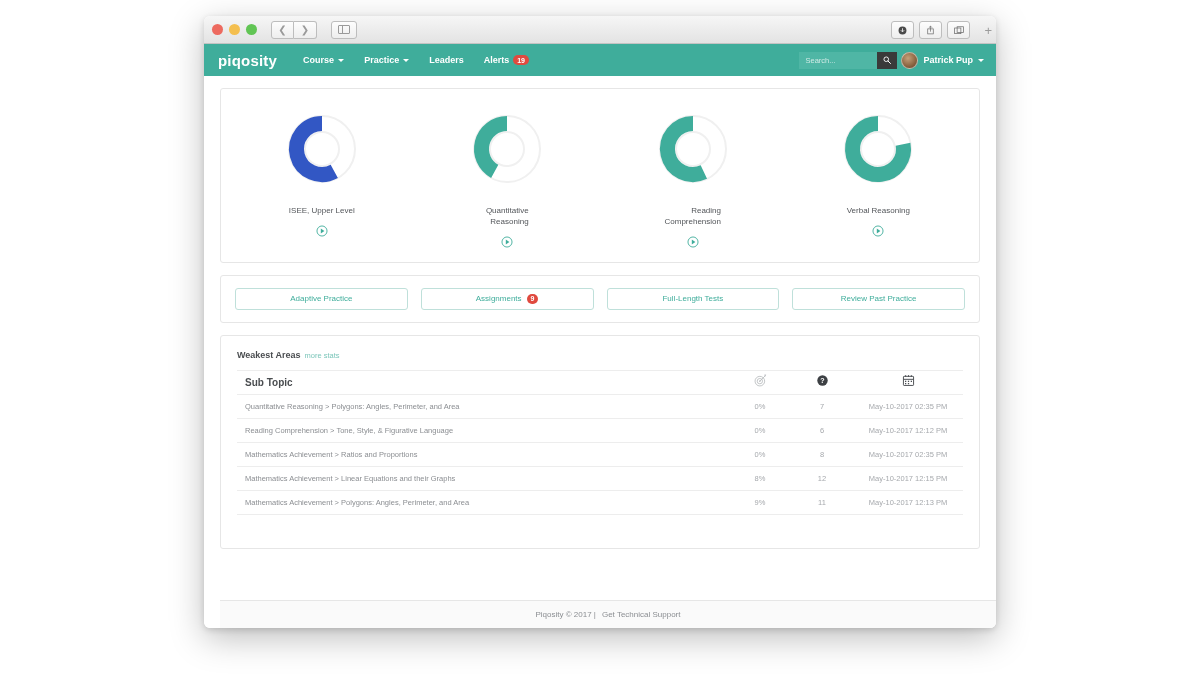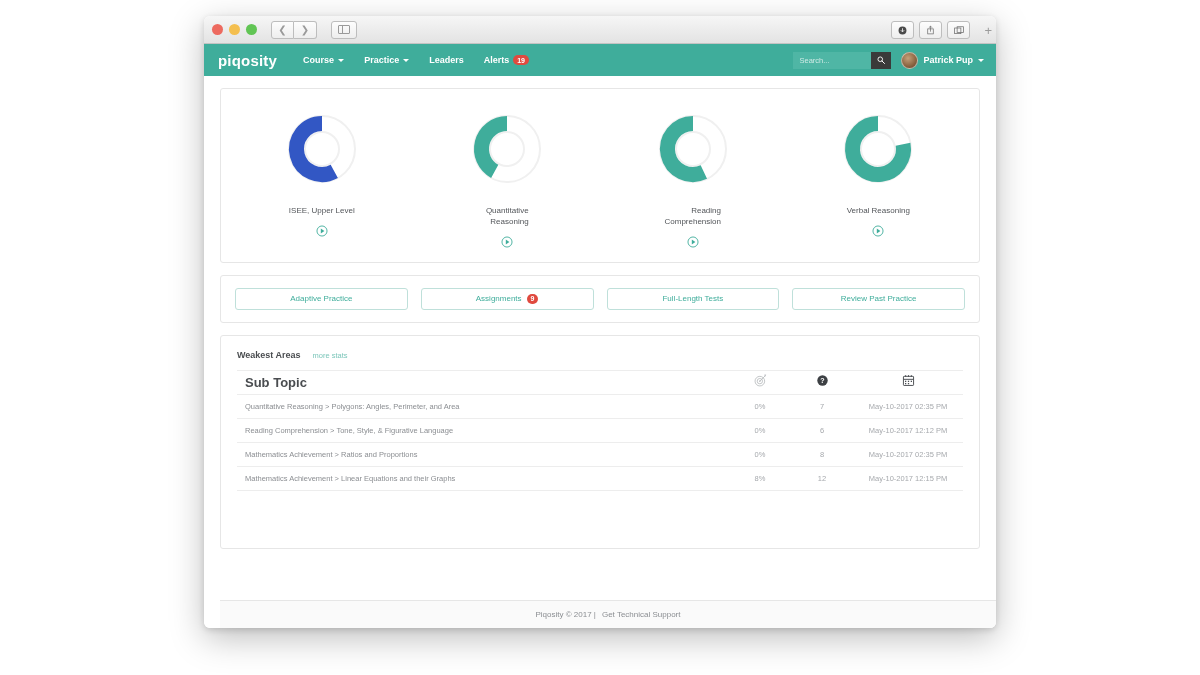--- a/index.html
+++ b/index.html
@@ -93,21 +93,21 @@
     display: inline-block;
   }
   .badge-red {
     background: #e04a3f; color: #fff;
     font-size: 7px; font-weight: bold;
     border-radius: 8px; padding: 1.5px 4px;
     line-height: 1;
   }
   .nav-right {
     position: absolute; right: 12px; top: 0; height: 32px;
-    display: flex; align-items: center; gap: 10px;
+    display: flex; align-items: center; gap: 4px;
   }
   .search-wrap { display: flex; height: 17px; }
   .search-input {
     width: 78px; height: 17px;
     background: #4fb6a5; border: none;
     color: #ffffff; font-size: 7.5px;
     padding: 0 6px;
     font-family: "Liberation Sans", sans-serif;
     outline: none;
   }
@@ -154,32 +154,32 @@
     flex: 1; height: 22px;
     border: 1px solid #bfe0da; border-radius: 3px;
     background: #ffffff; color: #3fad9b;
     font-size: 8px; font-family: "Liberation Sans", sans-serif;
     display: flex; align-items: center; justify-content: center; gap: 5px;
     cursor: pointer;
   }
 
   
   .weak-card { padding: 14px 16px 22px 16px; min-height: 214px; }
-  .weak-head { display: flex; align-items: baseline; gap: 12px; margin-bottom: 10px; }
+  .weak-head { display: flex; align-items: baseline; gap: 4px; margin-bottom: 10px; }
   .weak-title { font-size: 9px; font-weight: bold; color: #4a4d50; }
   .more-stats { font-size: 7.5px; color: #7cc6ba; text-decoration: none; }
 
   table.weak { width: 100%; border-collapse: collapse; }
   table.weak th, table.weak td {
     border-top: 1px solid #ededed;
     border-bottom: 1px solid #ededed;
     padding: 0; height: 24px; vertical-align: middle;
   }
   table.weak th { font-weight: bold; }
-  .th-sub { font-size: 13px; color: #4a4d50; text-align: left; padding-left: 8px !important; }
+  .th-sub { font-size: 10px; color: #4a4d50; text-align: left; padding-left: 8px !important; }
   .th-icon { text-align: center; width: 62px; }
   .th-icon.date { width: 110px; }
   .td-sub { font-size: 7.5px; color: #8b8e92; text-align: left; padding-left: 8px !important; }
   .td-num { font-size: 7.5px; color: #a6a9ad; text-align: center; }
   .td-date { font-size: 7.5px; color: #a6a9ad; text-align: center; }
 
   .footer {
     height: 28px; background: #fafafa;
     border-top: 1px solid #e6e6e6;
     display: flex; align-items: center; justify-content: center;
@@ -415,20 +415,26 @@
                 <td class="td-num">0%</td>
                 <td class="td-num">8</td>
                 <td class="td-date">May-10-2017 02:35 PM</td>
               </tr>
               <tr>
                 <td class="td-sub">Mathematics Achievement &gt; Linear Equations and their Graphs</td>
                 <td class="td-num">8%</td>
                 <td class="td-num">12</td>
                 <td class="td-date">May-10-2017 12:15 PM</td>
               </tr>
+              <tr>
+                <td class="td-sub">Mathematics Achievement &gt; Polygons: Angles, Perimeter, and Area</td>
+                <td class="td-num">9%</td>
+                <td class="td-num">11</td>
+                <td class="td-date">May-10-2017 12:13 PM</td>
+              </tr>
             </tbody>
         </table>
       </div>
 
     </div>
 
     <div class="footer">
       <span>Piqosity © 2017 |</span>
       <a href="#" style="margin-left:6px">Get Technical Support</a>
     </div>

